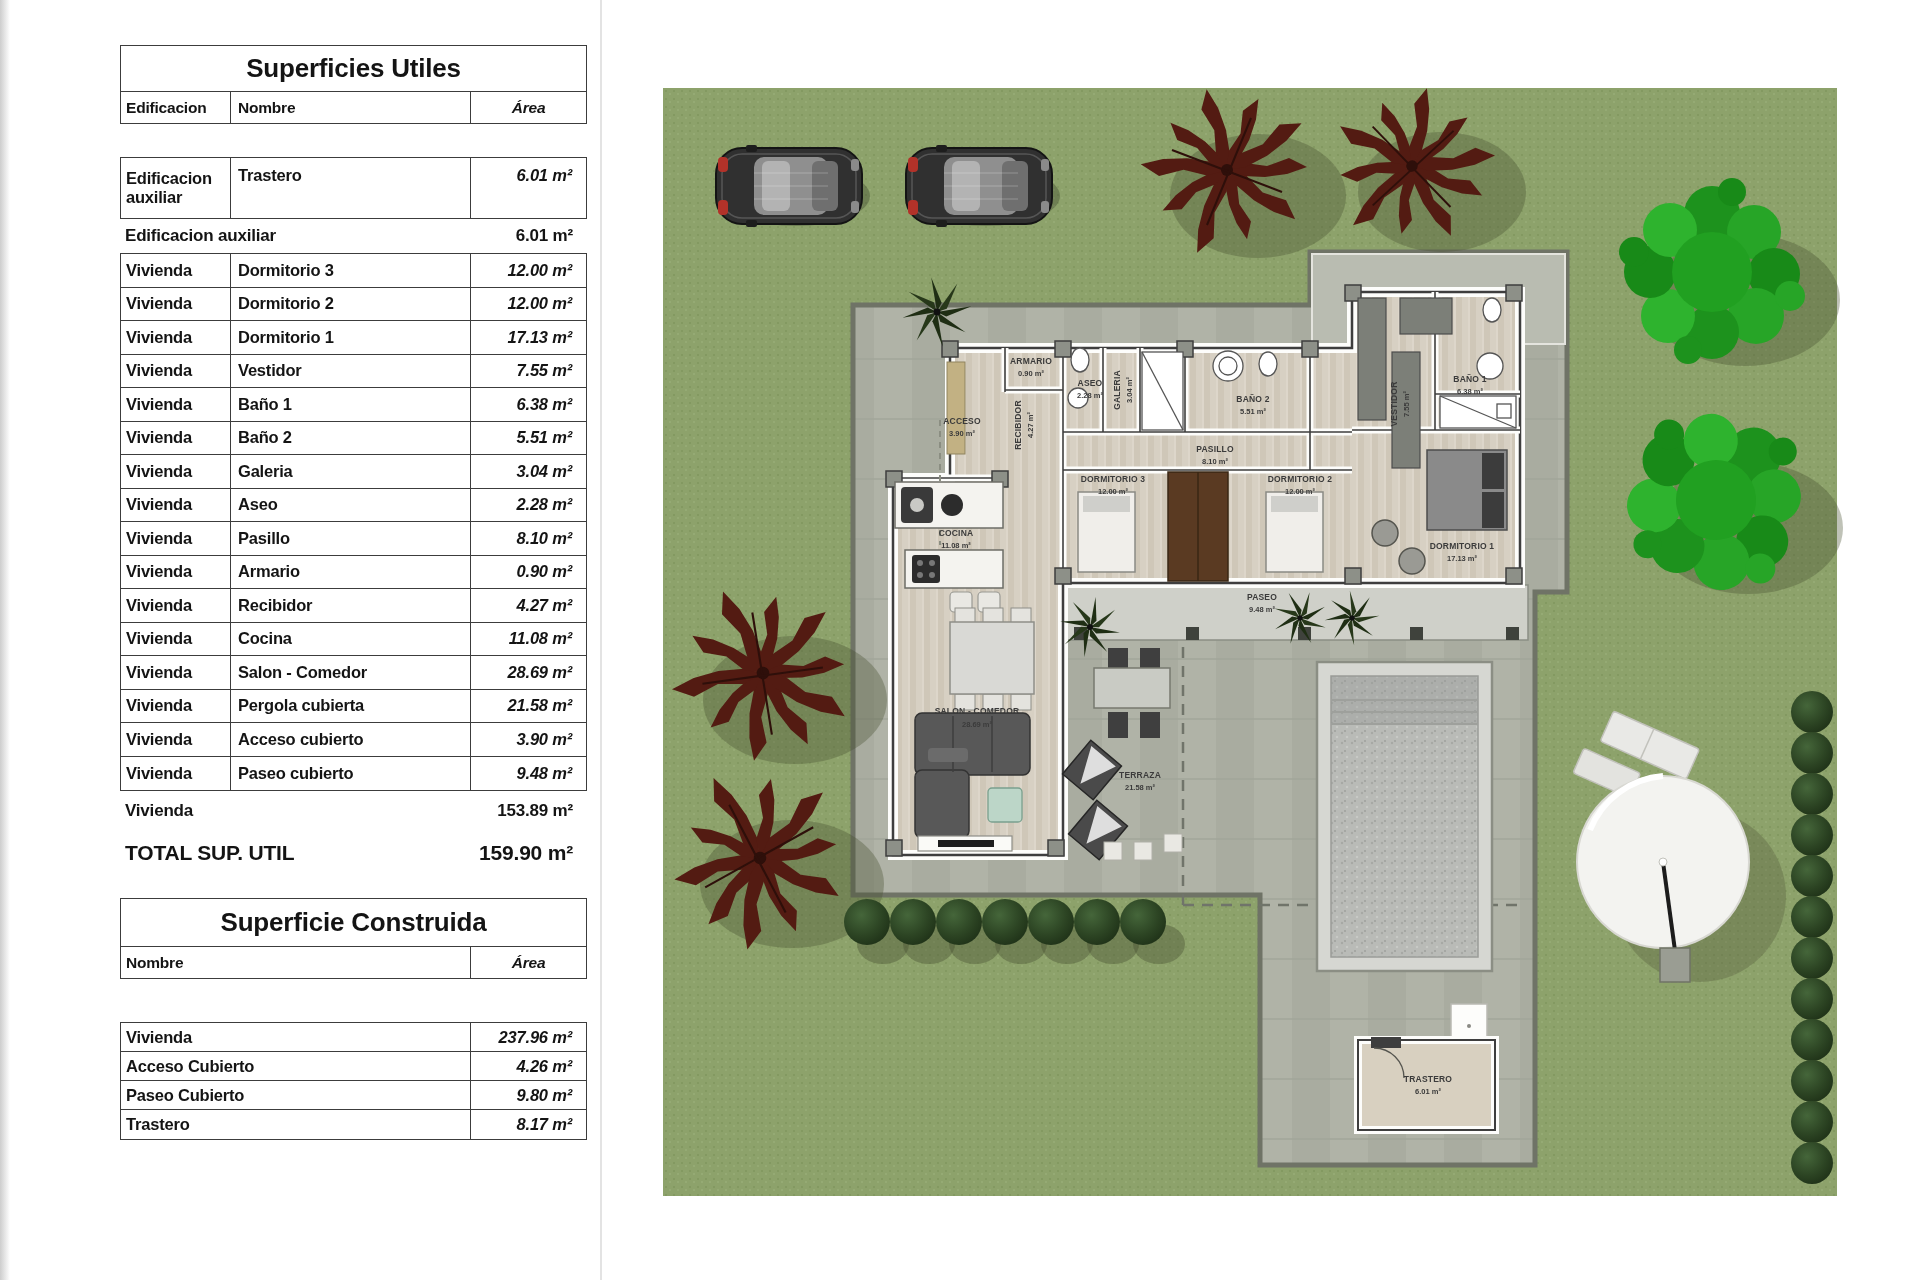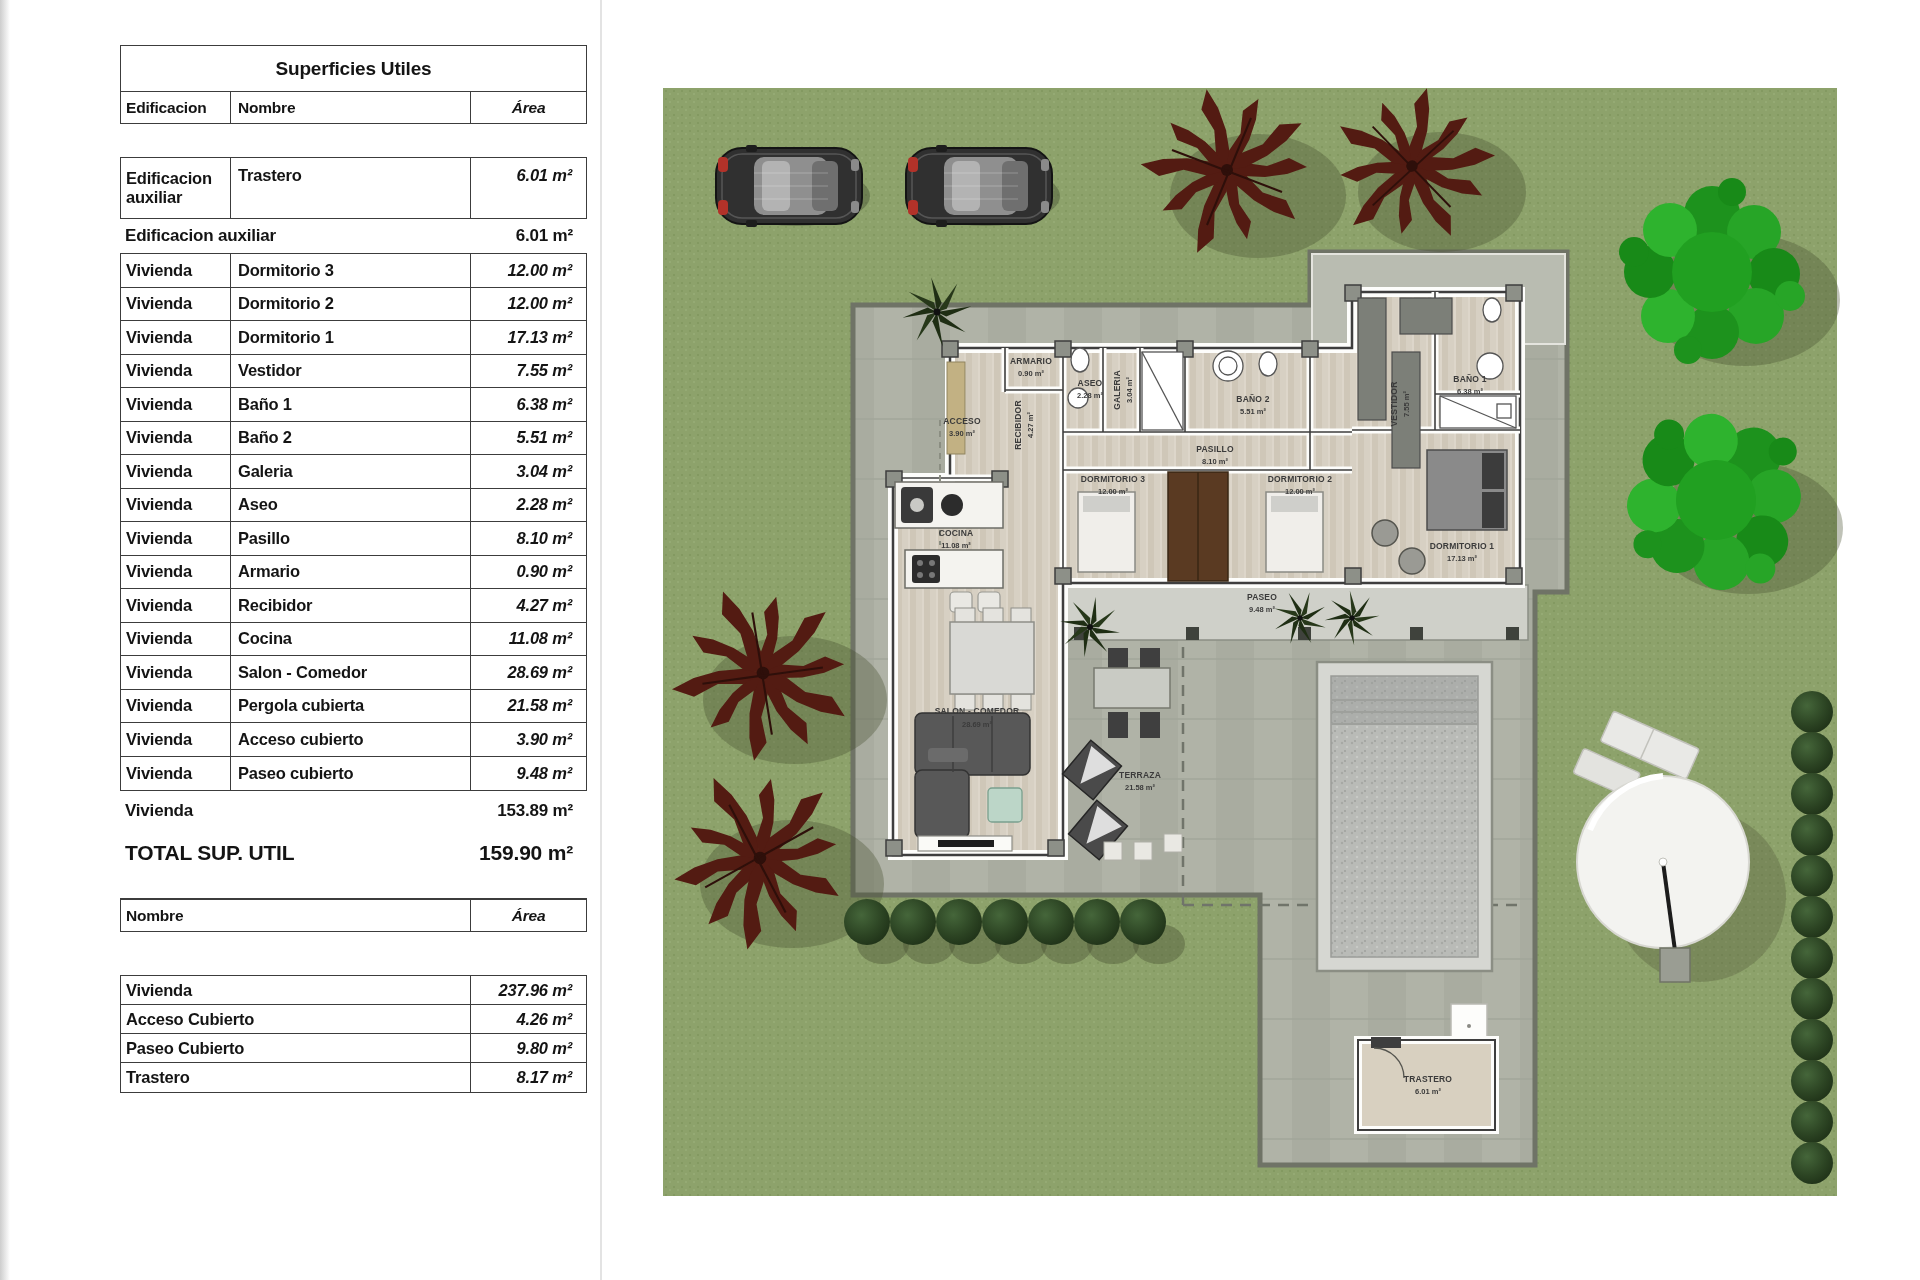--- a/index.html
+++ b/index.html
@@ -14,21 +14,21 @@
   .tframe{border:1.5px solid #3c3c3c;}
   .trow{display:flex;align-items:center;box-sizing:border-box;}
   .trow.bline{border-bottom:1.5px solid #3c3c3c;}
   .c1{width:110px;padding-left:5px;box-sizing:border-box;border-right:1.5px solid #3c3c3c;
       align-self:stretch;display:flex;align-items:center;line-height:1.15;}
   .c2{flex:1;padding-left:7px;box-sizing:border-box;border-right:1.5px solid #3c3c3c;
       align-self:stretch;display:flex;align-items:center;}
   .c3{width:115px;box-sizing:border-box;text-align:right;padding-right:14px;font-style:italic;}
   .c1n{flex:1;padding-left:5px;box-sizing:border-box;border-right:1.5px solid #3c3c3c;
       align-self:stretch;display:flex;align-items:center;}
-  .title-row{justify-content:center;font-size:19px;}
+  .title-row{justify-content:center;font-size:26px;}
   .heads{font-size:15.5px;}
   .cells{font-size:16.5px;}
   .center{text-align:center;padding-right:0;}
   .subrow{display:flex;justify-content:space-between;align-items:center;
           padding:0 14px 0 5px;font-size:17px;}
   .totalrow{display:flex;justify-content:space-between;align-items:center;
           padding:0 14px 0 5px;font-size:21px;gap:18px;}
   .gap{border:none;}
 
   
@@ -154,20 +154,23 @@
       <span>153.89 m²</span>
     </div>
     <div class="totalrow" style="height:44px;">
       <span>TOTAL SUP. UTIL</span>
       <span>159.90 m²</span>
     </div>
   </div>
 
   <div class="tbl" style="left:120px;top:898px;width:467px;">
     <div class="tframe">
+      <div class="trow title-row" style="height:47px;">
+        <span>Superficie Construida</span>
+      </div>
       <div class="trow heads" style="height:32px;border-top:1.5px solid #3c3c3c;">
         <span class="c1n">Nombre</span>
         <span class="c3 center">Área</span>
       </div>
     </div>
     <div class="gap" style="height:43px;"></div>
     <div class="tframe">
       <div class="trow cells bline" style="height:29px;">
           <span class="c1n">Vivienda</span>
           <span class="c3">237.96 m²</span>

